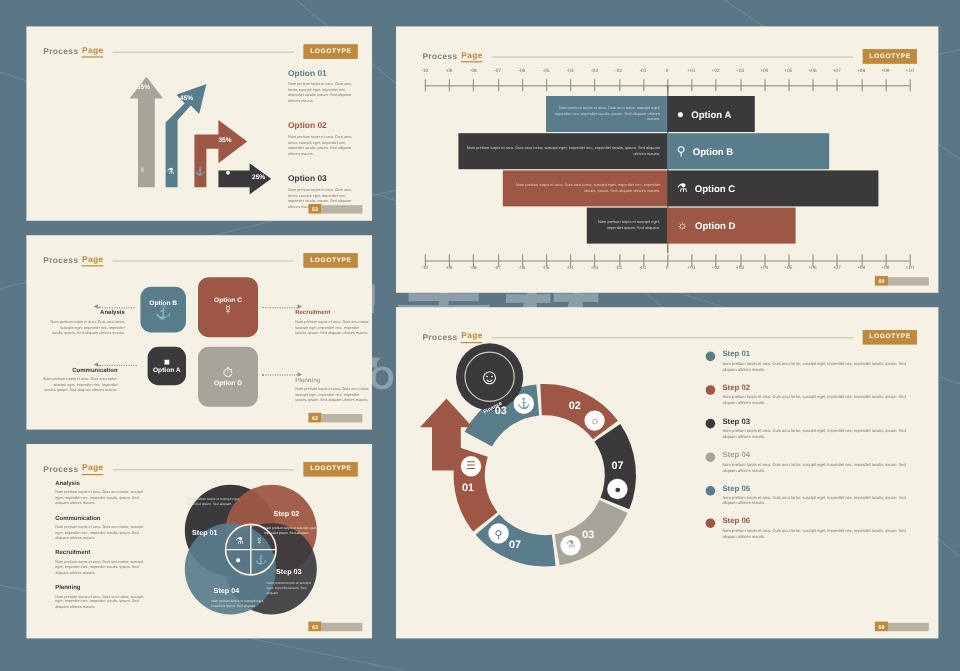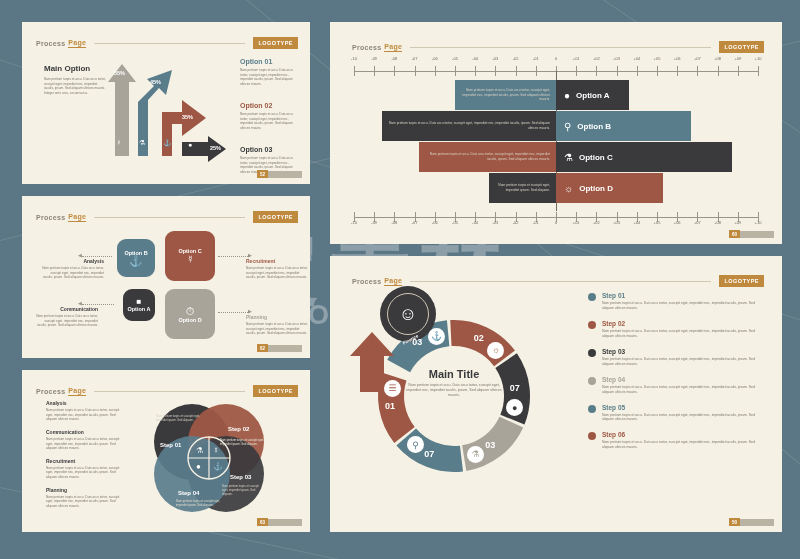--- a/index.html
+++ b/index.html
@@ -108,24 +108,20 @@
             color:rgba(255,255,255,.32); letter-spacing:2px; z-index:1;">SUCAI.GAODING.COM</div>
 
 <div class="slide" id="s1" style="z-index:2;">
   <div class="hdr" style="left:14px; right:12px; top:10px;">
     <span class="t1">Process</span>
     <span class="t2">Page</span>
     <span class="rule"></span>
     <span class="logo">LOGOTYPE</span>
   </div>
 
-  <div class="s1-main">
-    <h3>Main Option</h3>
-    <p class="lorem">Nam pretium turpis et arcu. Duis arcu tortor, suscipit eget, imperdiet nec, imperdiet iaculis, ipsum. Sed aliquam ultrices mauris. Integer ante arcu, accumsan a.</p>
-  </div>
 
   <div class="arrows">
     <svg width="130" height="110" viewBox="0 0 130 110">
 
       <path d="M8 26 L22 8 L36 26 L29 26 L29 100 L15 100 L15 26 Z" fill="#a8a49a"></path>
 
       <path d="M38 100 L38 46 L54 30 L47 23 L72 14 L66 39 L59 32 L48 44 L48 100 Z" fill="#5a7d8c"></path>
 
       <path d="M62 100 L62 56 L82 56 L82 44 L106 62 L82 80 L82 68 L72 68 L72 100 Z" fill="#9e5744"></path>
 
@@ -448,24 +444,20 @@
 
     
     <div style="position:absolute; left:32px; top:-4px; width:56px; height:56px; border-radius:50%;
                 background:#3a3a3d; display:flex; align-items:center; justify-content:center;">
       <div style="width:42px; height:42px; border-radius:50%; border:1.4px solid #cfc8b4;
                   display:flex; align-items:center; justify-content:center; color:#fff; font-size:18px;">☺</div>
     </div>
     <span style="position:absolute; left:54px; top:47px; font-size:4.5px; color:#fff; font-weight:bold;
                  transform:rotate(-28deg);">Finance</span>
 
-    <div class="ctr-title" style="left:56px; top:78px;">
-      <h3>Main Title</h3>
-      <p class="lorem" style="font-size:3.6px">Nam pretium turpis et arcu. Duis arcu tortor, suscipit eget, imperdiet nec, imperdiet iaculis, ipsum. Sed aliquam ultrices mauris.</p>
-    </div>
 
     <div id="donut-labels">
         <span class="seg-num" style="left: 64.3044px; top: 47.4147px;">03</span>
         <div class="seg-ic" style="left: 80.1735px; top: 37.9702px; color: rgb(90, 125, 140);">⚓</div>
         <span class="seg-num" style="left: 125.874px; top: 43.0193px;">02</span>
         <div class="seg-ic" style="left: 139.338px; top: 51.744px; color: rgb(158, 87, 68);">☼</div>
         <span class="seg-num" style="left: 161.645px; top: 93.3236px;">07</span>
         <div class="seg-ic" style="left: 158.339px; top: 109.442px; color: rgb(58, 58, 61);">●</div>
         <span class="seg-num" style="left: 137.279px; top: 150.037px;">03</span>
         <div class="seg-ic" style="left: 118.937px; top: 155.676px; color: rgb(168, 164, 154);">⚗</div>

